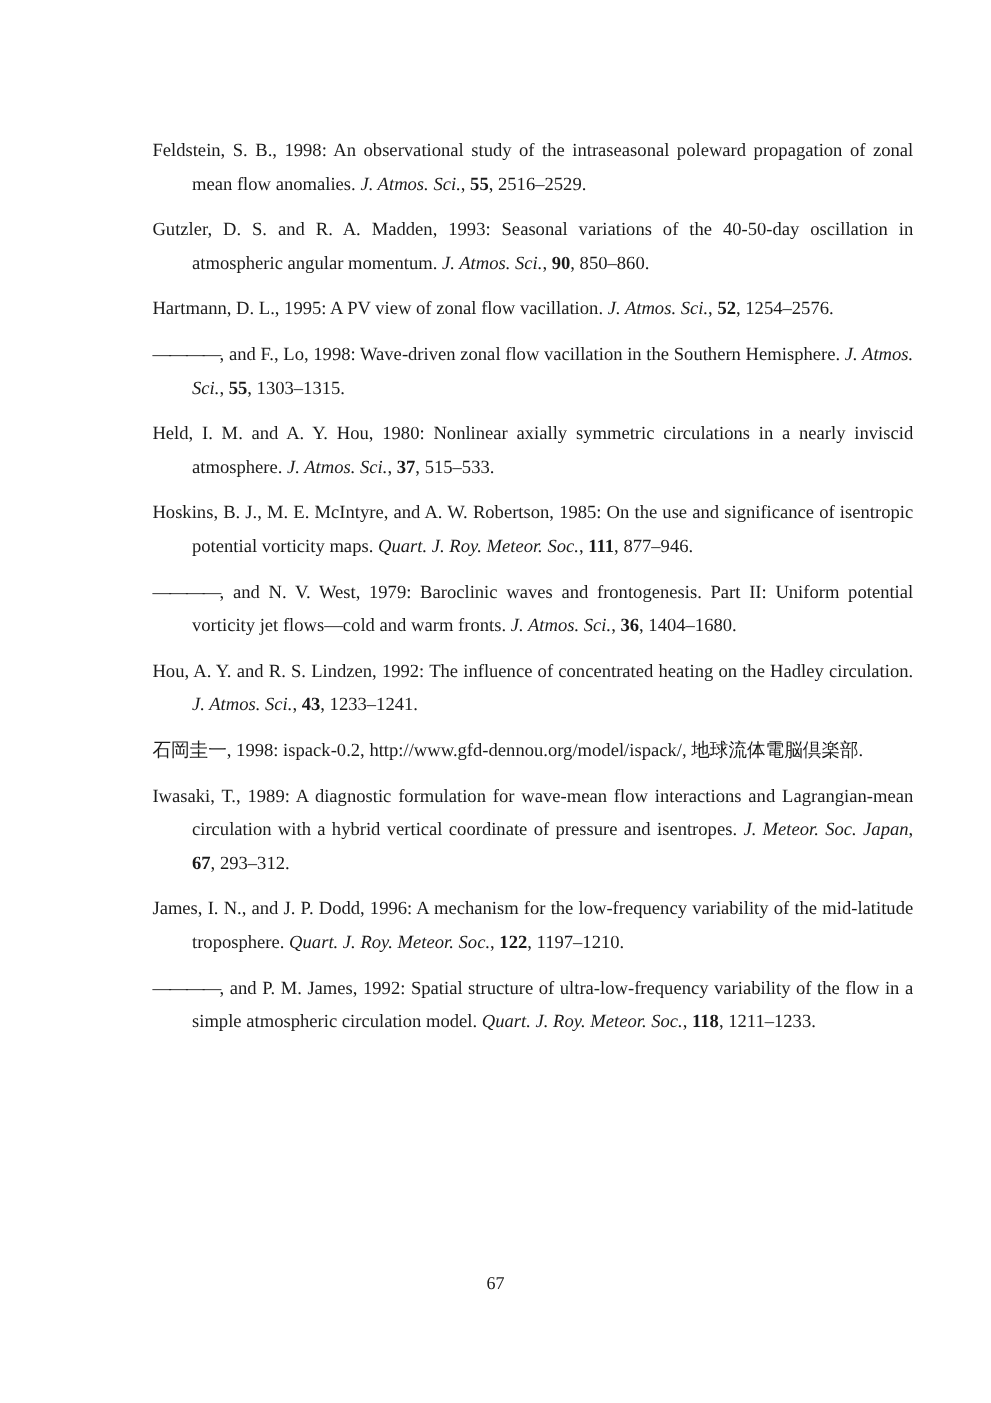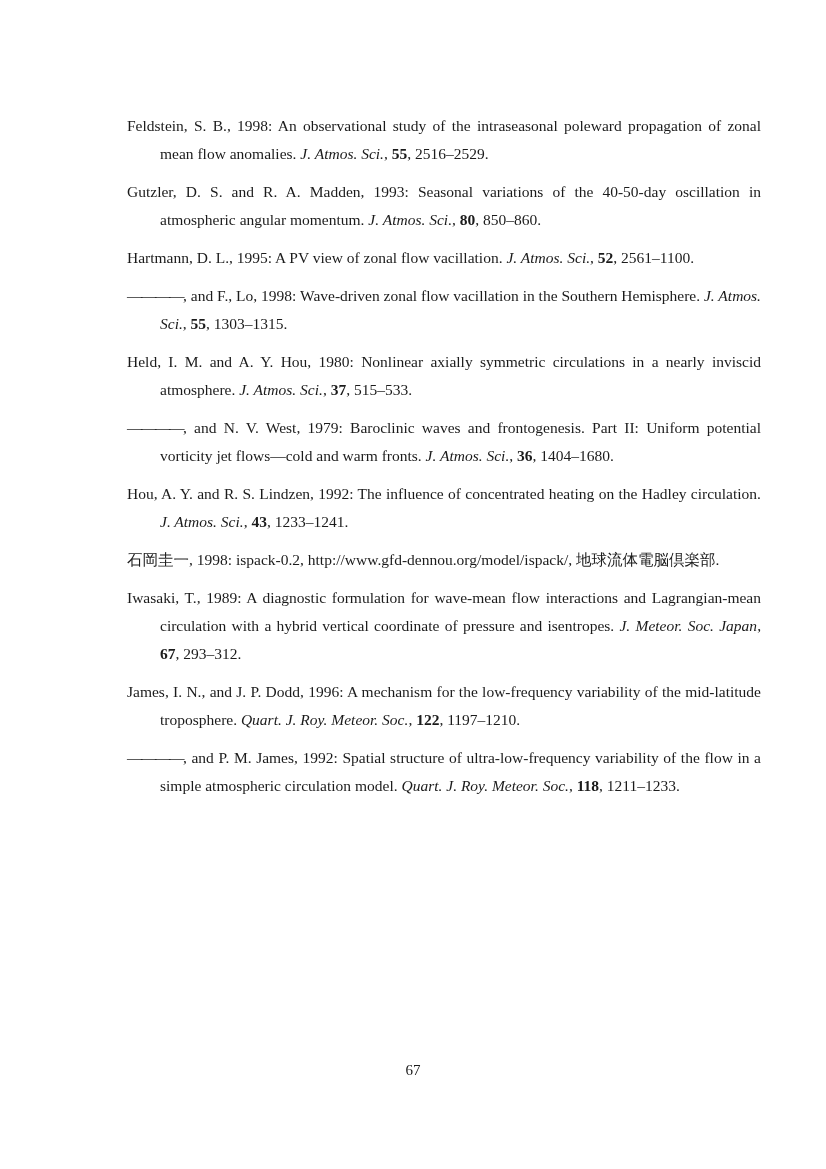--- a/index.html
+++ b/index.html
@@ -42,24 +42,25 @@
     font-size: 15px;
     color: #1b1b1b;
   }
 </style>
 </head>
 <body>
 
 <div class="page">
   <div class="refs">
       <p class="ref"><span>Feldstein, S. B., 1998: An observational study of the intraseasonal poleward propagation of zonal mean flow anomalies. </span><span class="run-i">J. Atmos. Sci.</span><span>, </span><span class="run-b">55</span><span>, 2516–2529.</span></p>
-      <p class="ref"><span>Gutzler, D. S. and R. A. Madden, 1993: Seasonal variations of the 40-50-day oscillation in atmospheric angular momentum. </span><span class="run-i">J. Atmos. Sci.</span><span>, </span><span class="run-b">80</span><span>, 850–860.</span></p>
-      <p class="ref"><span>Hartmann, D. L., 1995: A PV view of zonal flow vacillation. </span><span class="run-i">J. Atmos. Sci.</span><span>, </span><span class="run-b">52</span><span>, 2561–1100.</span></p>
+      <p class="ref"><span>Gutzler, D. S. and R. A. Madden, 1993: Seasonal variations of the 40-50-day oscillation in atmospheric angular momentum. </span><span class="run-i">J. Atmos. Sci.</span><span>, </span><span class="run-b">90</span><span>, 850–860.</span></p>
+      <p class="ref"><span>Hartmann, D. L., 1995: A PV view of zonal flow vacillation. </span><span class="run-i">J. Atmos. Sci.</span><span>, </span><span class="run-b">52</span><span>, 1254–2576.</span></p>
       <p class="ref"><span class="run-d">————</span><span>, and F., Lo, 1998: Wave-driven zonal flow vacillation in the Southern Hemisphere. </span><span class="run-i">J. Atmos. Sci.</span><span>, </span><span class="run-b">55</span><span>, 1303–1315.</span></p>
       <p class="ref"><span>Held, I. M. and A. Y. Hou, 1980: Nonlinear axially symmetric circulations in a nearly inviscid atmosphere. </span><span class="run-i">J. Atmos. Sci.</span><span>, </span><span class="run-b">37</span><span>, 515–533.</span></p>
+      <p class="ref"><span>Hoskins, B. J., M. E. McIntyre, and A. W. Robertson, 1985: On the use and significance of isentropic potential vorticity maps. </span><span class="run-i">Quart. J. Roy. Meteor. Soc.</span><span>, </span><span class="run-b">111</span><span>, 877–946.</span></p>
       <p class="ref"><span class="run-d">————</span><span>, and N. V. West, 1979: Baroclinic waves and frontogenesis. Part II: Uniform potential vorticity jet flows—cold and warm fronts. </span><span class="run-i">J. Atmos. Sci.</span><span>, </span><span class="run-b">36</span><span>, 1404–1680.</span></p>
       <p class="ref"><span>Hou, A. Y. and R. S. Lindzen, 1992: The influence of concentrated heating on the Hadley circulation. </span><span class="run-i">J. Atmos. Sci.</span><span>, </span><span class="run-b">43</span><span>, 1233–1241.</span></p>
       <p class="ref"><span>石岡圭一, 1998: ispack-0.2, http://www.gfd-dennou.org/model/ispack/, 地球流体電脳倶楽部.</span></p>
       <p class="ref"><span>Iwasaki, T., 1989: A diagnostic formulation for wave-mean flow interactions and Lagrangian-mean circulation with a hybrid vertical coordinate of pressure and isentropes. </span><span class="run-i">J. Meteor. Soc. Japan</span><span>, </span><span class="run-b">67</span><span>, 293–312.</span></p>
       <p class="ref"><span>James, I. N., and J. P. Dodd, 1996: A mechanism for the low-frequency variability of the mid-latitude troposphere. </span><span class="run-i">Quart. J. Roy. Meteor. Soc.</span><span>, </span><span class="run-b">122</span><span>, 1197–1210.</span></p>
       <p class="ref"><span class="run-d">————</span><span>, and P. M. James, 1992: Spatial structure of ultra-low-frequency variability of the flow in a simple atmospheric circulation model. </span><span class="run-i">Quart. J. Roy. Meteor. Soc.</span><span>, </span><span class="run-b">118</span><span>, 1211–1233.</span></p>
     </div>
   <div class="pageno">67</div>
 </div>
 

